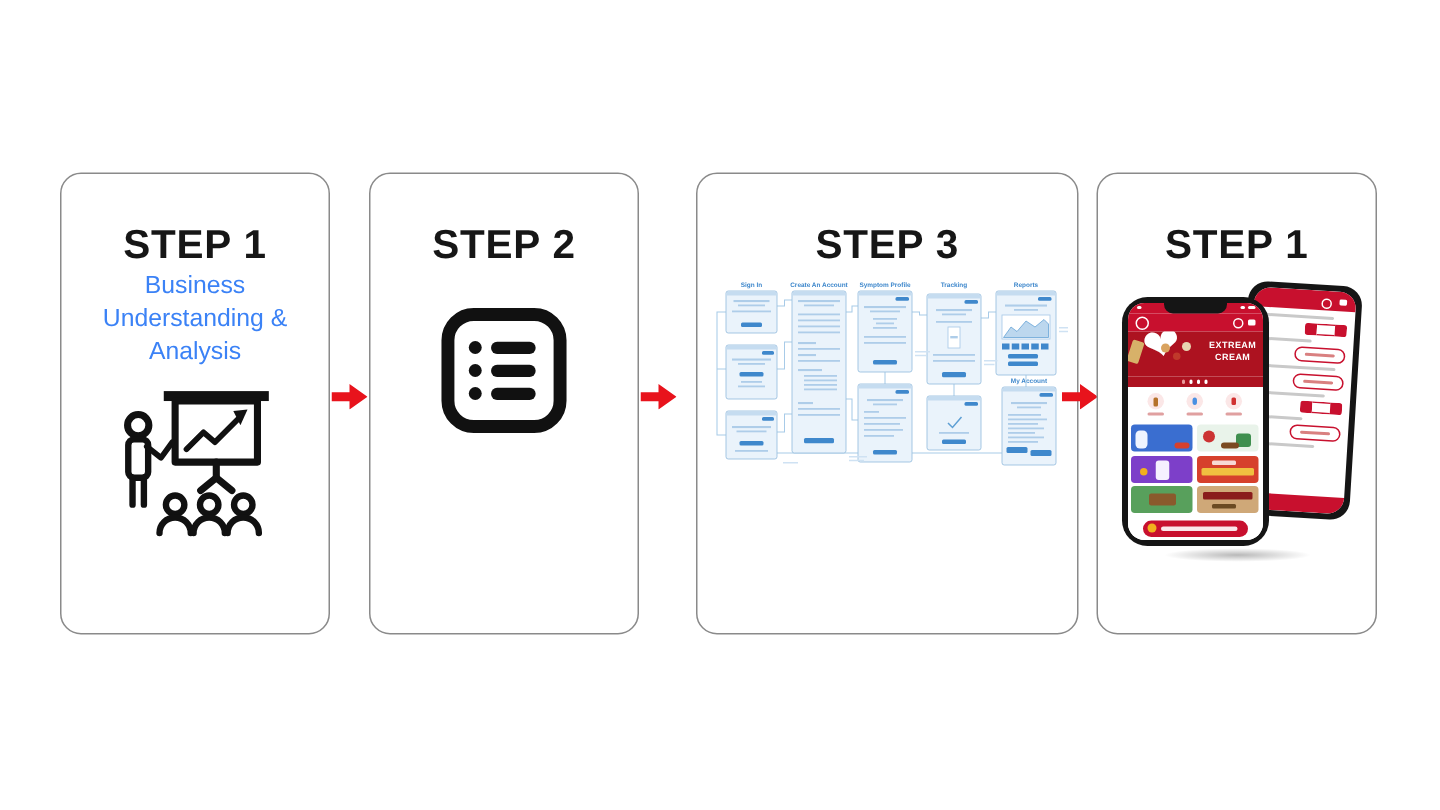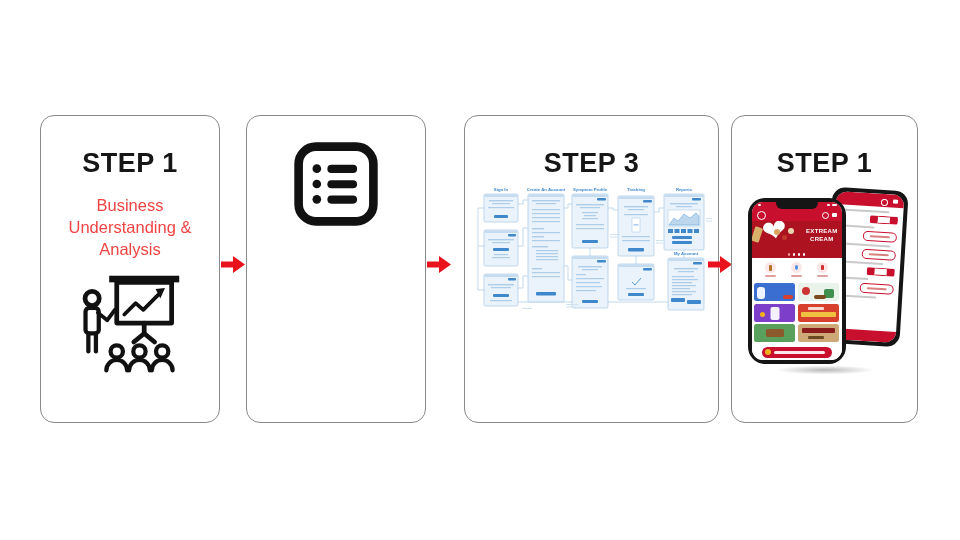--- a/index.html
+++ b/index.html
@@ -8,21 +8,21 @@
 
   
   .card{position:absolute;top:115px;height:308px;background:#ffffff;border:1px solid #8a8a8a;
         border-radius:14px;text-align:center;box-sizing:border-box;}
   #card1{left:40px;width:180px;}
   #card2{left:246px;width:180px;}
   #card3{left:464px;width:255px;}
   #card4{left:731px;width:187px;}
 
   .step-title{margin-top:32px;font-size:27px;font-weight:bold;letter-spacing:.5px;color:#161616;}
-  .step-desc{margin-top:15px;font-size:16.5px;line-height:22px;color:#ef4444;white-space:pre-line;}
+  .step-desc{margin-top:0;font-size:16.5px;line-height:22px;color:#3b82f6;white-space:pre-line;}
 
   
   .arrow{position:absolute;top:256px;width:24px;height:17px;}
 
   
   .icon-presentation{display:block;margin:14px auto 0;}
   .icon-list{display:block;margin:22px auto 0;}
 
   
   .wf{display:block;margin:5px auto 0;}
@@ -123,20 +123,21 @@
       <path d="M55,101 a11,11 0 0 1 22,0"></path>
       <path d="M79,101 a11,11 0 0 1 22,0"></path>
     </svg>
   </div>
 
   <svg class="arrow" style="left:221px" width="24" height="17" viewBox="0 0 24 17">
     <path d="M0,5.5 h12 v-5.5 l12,8.5 -12,8.5 v-5.5 h-12 z" fill="#e8131c"></path>
   </svg>
 
   <div class="card" id="card2">
+    <div class="step-title">STEP 2</div>
     <svg class="icon-list" width="92" height="92" viewBox="0 0 96 96">
       <rect x="9" y="9" width="78" height="78" rx="18" fill="none" stroke="#111" stroke-width="9"></rect>
       <circle cx="28" cy="32" r="4.5" fill="#111"></circle>
         <rect x="39" y="28" width="31" height="8.5" rx="4.2" fill="#111"></rect>
       <circle cx="28" cy="48" r="4.5" fill="#111"></circle>
         <rect x="39" y="44" width="31" height="8.5" rx="4.2" fill="#111"></rect>
       <circle cx="28" cy="64" r="4.5" fill="#111"></circle>
         <rect x="39" y="60" width="31" height="8.5" rx="4.2" fill="#111"></rect>
     </svg>
   </div>

